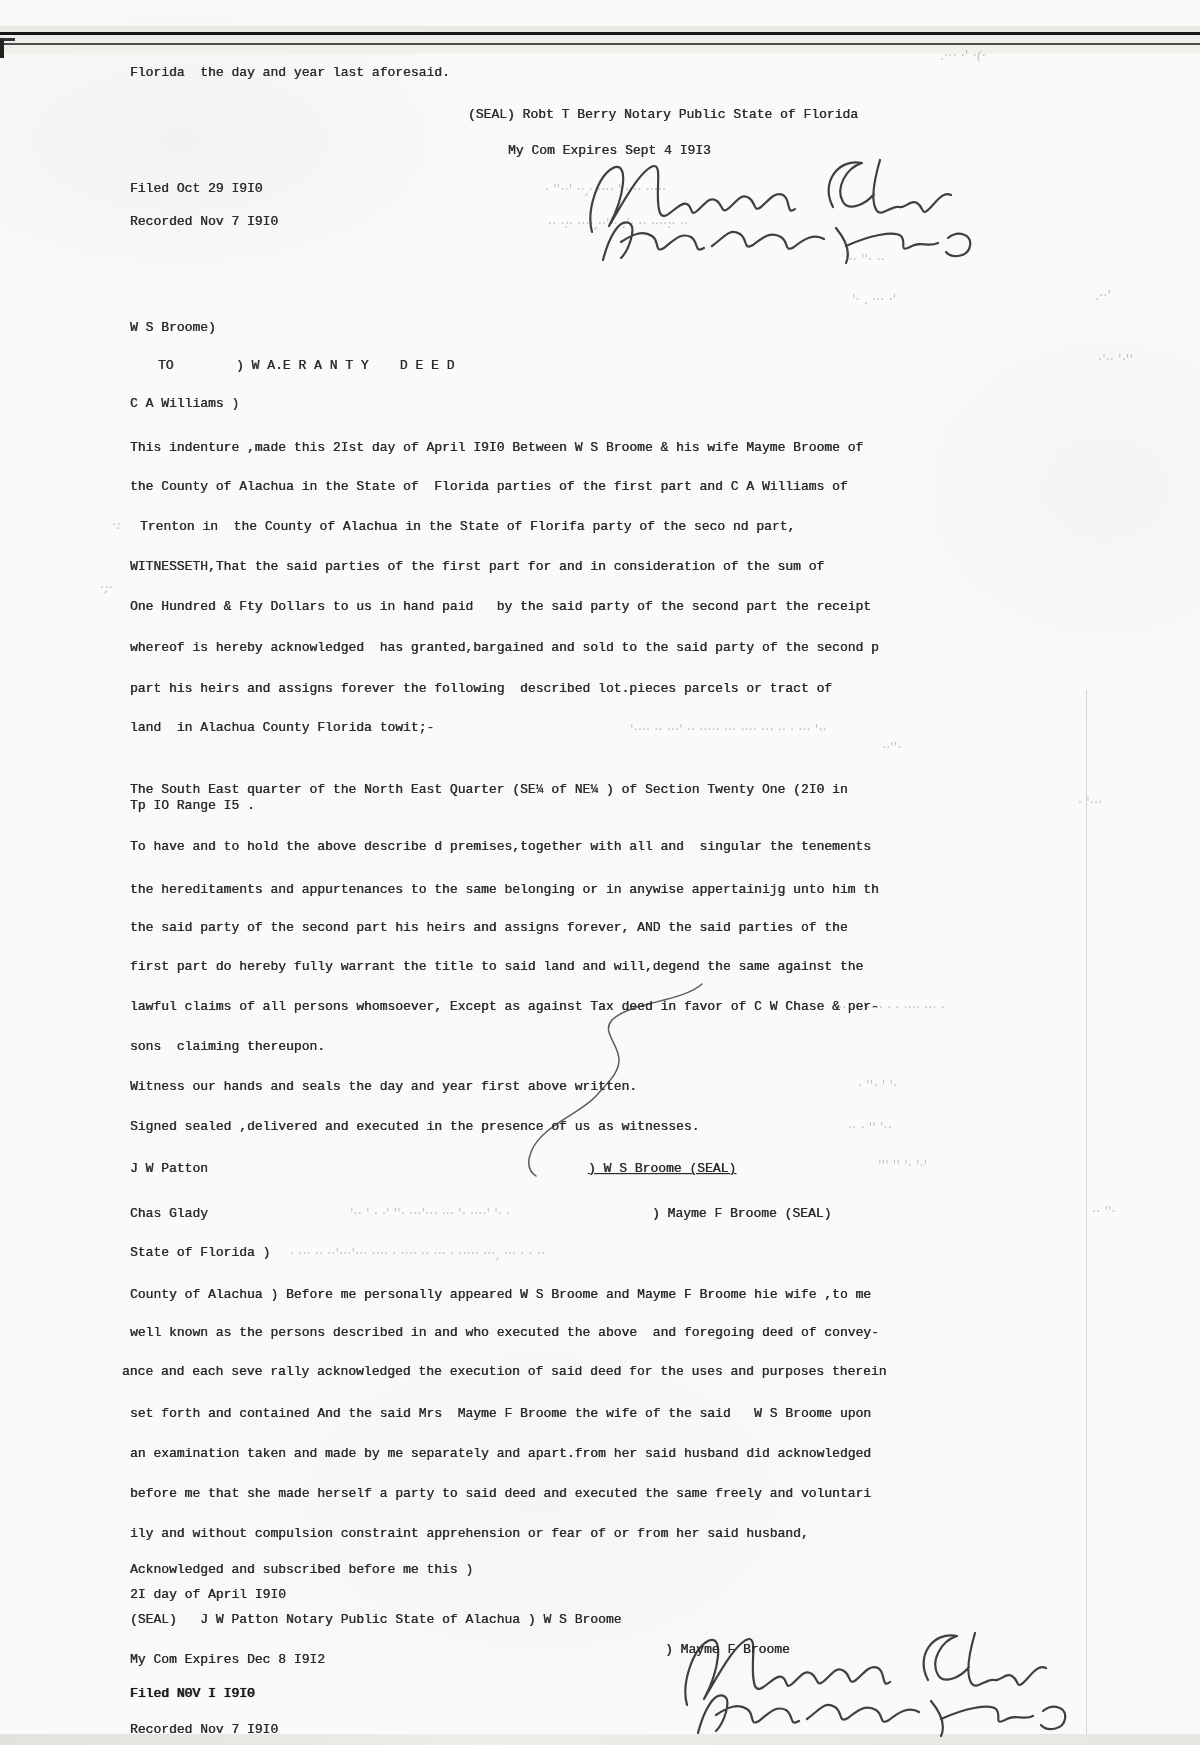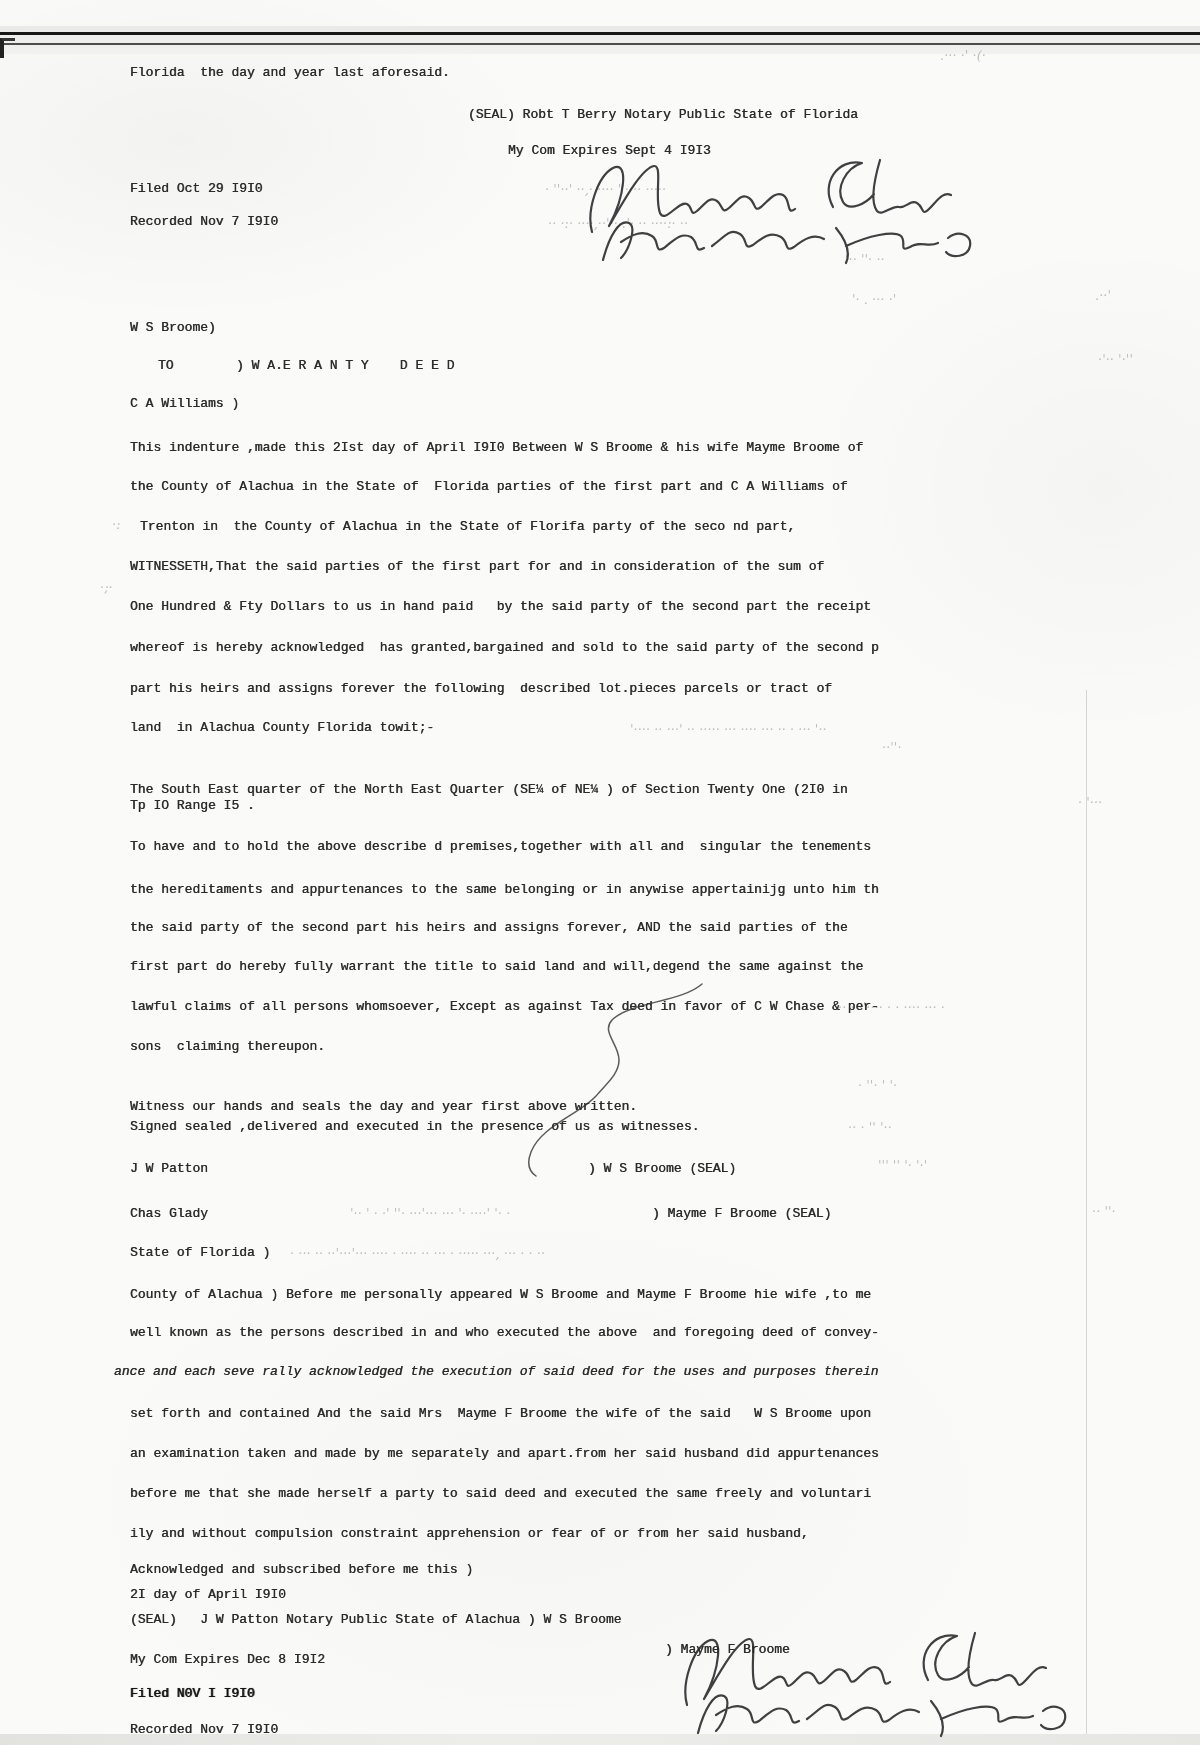--- a/index.html
+++ b/index.html
@@ -94,32 +94,32 @@
       <div class="tline" style="left: 130px; top: 679px;">part his heirs and assigns forever the following  described lot.pieces parcels or tract of</div>
       <div class="tline" style="left: 130px; top: 718px;">land  in Alachua County Florida towit;-</div>
       <div class="tline" style="left: 130px; top: 780px;">The South East quarter of the North East Quarter (SE¼ of NE¼ ) of Section Twenty One (2I0 in</div>
       <div class="tline" style="left: 130px; top: 796px;">Tp IO Range I5 .</div>
       <div class="tline" style="left: 130px; top: 837px;">To have and to hold the above describe d premises,together with all and  singular the tenements</div>
       <div class="tline" style="left: 130px; top: 880px; text-align: center;">the hereditaments and appurtenances to the same belonging or in anywise appertainijg unto him th</div>
       <div class="tline" style="left: 130px; top: 918px;">the said party of the second part his heirs and assigns forever, AND the said parties of the</div>
       <div class="tline" style="left: 130px; top: 957px;">first part do hereby fully warrant the title to said land and will,degend the same against the</div>
       <div class="tline" style="left: 130px; top: 997px;">lawful claims of all persons whomsoever, Except as against Tax deed in favor of C W Chase &amp; per-</div>
       <div class="tline" style="left: 130px; top: 1037px;">sons  claiming thereupon.</div>
-      <div class="tline" style="left: 130px; top: 1077px; margin-top: 20px;">Witness our hands and seals the day and year first above written.</div>
+      <div class="tline" style="left: 130px; top: 1077px;">Witness our hands and seals the day and year first above written.</div>
       <div class="tline" style="left: 130px; top: 1117px;">Signed sealed ,delivered and executed in the presence of us as witnesses.</div>
       <div class="tline" style="left: 130px; top: 1159px;">J W Patton</div>
-      <div class="tline" style="left: 588px; top: 1159px;">) W S Broome (SEAL)</div>
+      <div class="tline" style="left: 588px; top: 1159px; text-decoration: underline;">) W S Broome (SEAL)</div>
       <div class="tline" style="left: 130px; top: 1204px;">Chas Glady</div>
       <div class="tline" style="left: 652px; top: 1204px;">) Mayme F Broome (SEAL)</div>
       <div class="tline" style="left: 130px; top: 1243px;">State of Florida )</div>
       <div class="tline" style="left: 130px; top: 1285px;">County of Alachua ) Before me personally appeared W S Broome and Mayme F Broome hie wife ,to me</div>
       <div class="tline" style="left: 130px; top: 1323px;">well known as the persons described in and who executed the above  and foregoing deed of convey-</div>
-      <div class="tline" style="left: 114px; top: 1362px; font-style: italic;">ance and each seve rally acknowledged the execution of said deed for the uses and purposes therein</div>
+      <div class="tline" style="left: 122px; top: 1362px;">ance and each seve rally acknowledged the execution of said deed for the uses and purposes therein</div>
       <div class="tline" style="left: 130px; top: 1404px; text-align: right;">set forth and contained And the said Mrs  Mayme F Broome the wife of the said   W S Broome upon</div>
-      <div class="tline" style="left: 130px; top: 1444px;">an examination taken and made by me separately and apart.from her said husband did appurtenances</div>
+      <div class="tline" style="left: 130px; top: 1444px;">an examination taken and made by me separately and apart.from her said husband did acknowledged</div>
       <div class="tline" style="left: 130px; top: 1484px;">before me that she made herself a party to said deed and executed the same freely and voluntari</div>
       <div class="tline" style="left: 130px; top: 1524px;">ily and without compulsion constraint apprehension or fear of or from her said husband,</div>
       <div class="tline" style="left: 130px; top: 1560px;">Acknowledged and subscribed before me this )</div>
       <div class="tline" style="left: 130px; top: 1585px;">2I day of April I9I0</div>
       <div class="tline" style="left: 130px; top: 1610px;">(SEAL)   J W Patton Notary Public State of Alachua ) W S Broome</div>
       <div class="tline" style="left: 130px; top: 1650px;">My Com Expires Dec 8 I9I2</div>
       <div class="tline" style="left: 665px; top: 1640px;">) Mayme F Broome</div>
       <div class="tline bold" style="left: 130px; top: 1684px;">Filed N0V I I9I0</div>
       <div class="tline" style="left: 130px; top: 1720px;">Recorded Nov 7 I9I0</div>
     </div>

